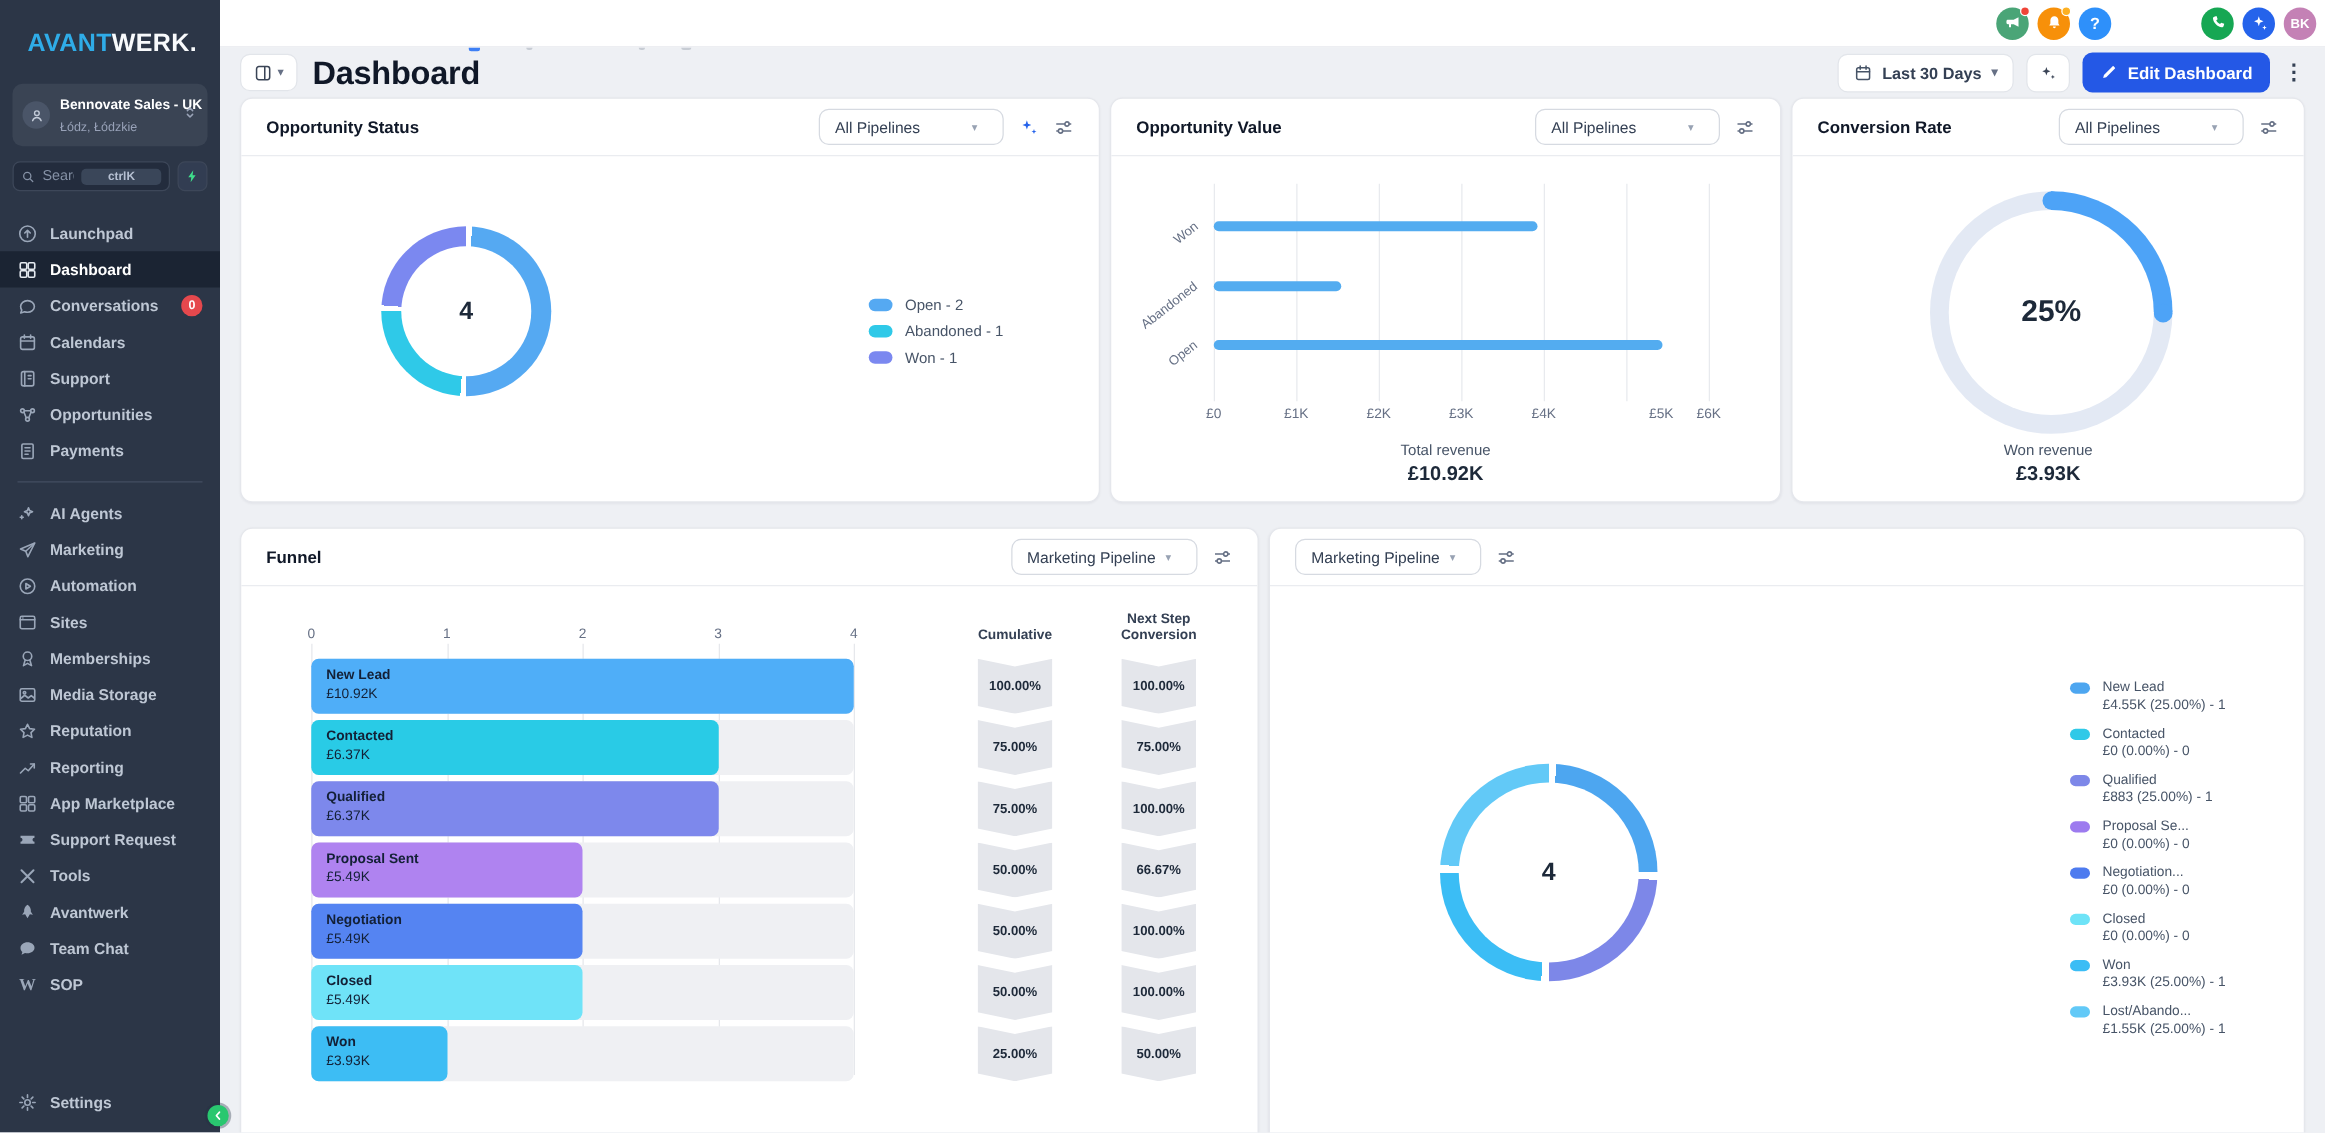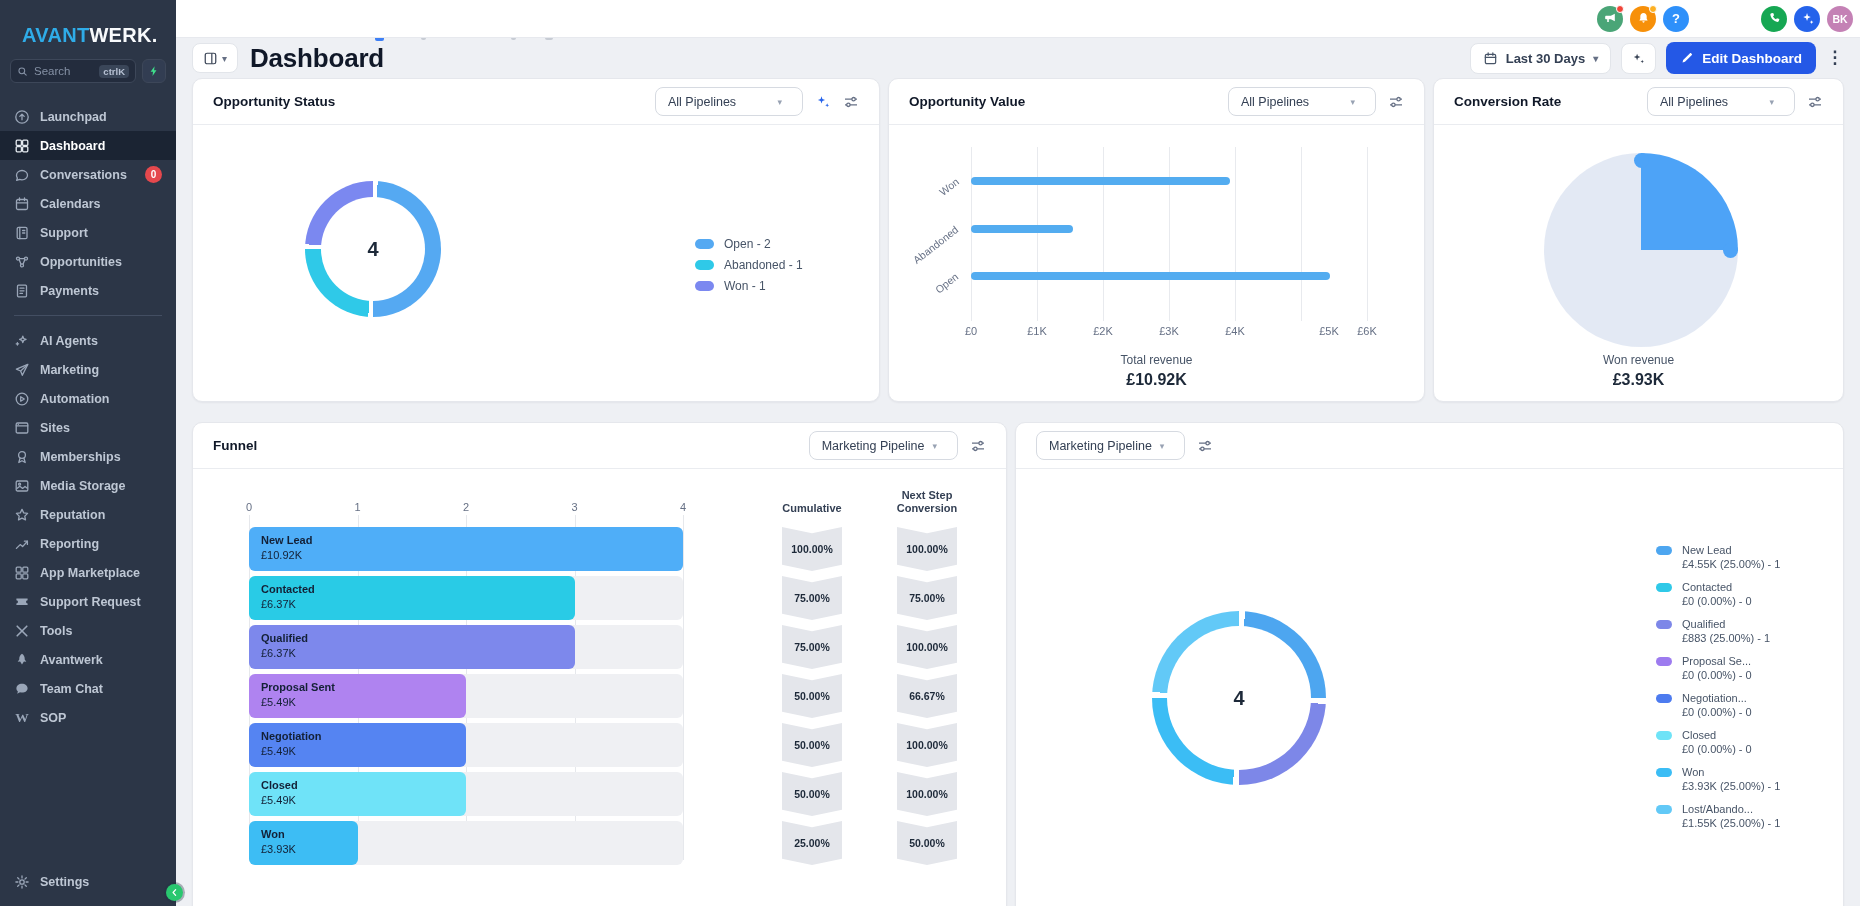--- a/index.html
+++ b/index.html
@@ -14,21 +14,21 @@
   .acc-avatar svg { width:13px; height:13px; }
   .acc-text { min-width:0; flex:1; }
   .acc-name { font-size:11px; font-weight:700; color:#fff; line-height:13px; white-space:nowrap; }
   .acc-loc { font-size:10px; color:#98A2B8; line-height:12px; white-space:nowrap; }
   .acc-chevrons { color:#9AA4B8; flex:none; }
   .search-row { margin:12px 10px 0; display:flex; gap:6px; }
   .search-box { flex:1; height:24px; background:#232C3D; border:1px solid #3D4759; border-radius:6px; display:flex; align-items:center; gap:6px; padding:0 6px; min-width:0; }
   .search-box svg { width:11px; height:11px; color:#8591A5; flex:none; }
   .search-input { background:transparent; border:none; outline:none; color:#C5CDD9; font-size:11.5px; width:100%; min-width:0; font-family:"Liberation Sans",sans-serif; }
   .search-input::placeholder { color:#8591A5; }
-  .kbd { background:#3A4659; border-radius:4px; color:#B6C0D2; font-size:9.5px; padding:1px 4px; font-weight:700; flex:none; }
+  .kbd { background:#3A4659; border-radius:4px; color:#B6C0D2; font-size:9.5px; padding:1px 21px; font-weight:700; flex:none; }
   .ai-btn { width:24px; height:24px; background:#323D52; border:1px solid #3D4759; border-radius:6px; color:#3FDE8C; display:flex; align-items:center; justify-content:center; flex:none; cursor:pointer; }
   .ai-btn svg { width:12px; height:12px; }
   .nav { margin-top:19px; flex:1; overflow:hidden; }
   .nav-item { height:29px; display:flex; align-items:center; gap:10px; padding:0 14px; color:#BEC7D4; font-size:12.5px; font-weight:600; cursor:pointer; white-space:nowrap; }
   .nav-item.active { background:#1B2433; color:#fff; }
   .nav-icon { width:16px; height:16px; flex:none; color:#9AA6B8; }
   .nav-item.active .nav-icon { color:#E5EAF0; }
   .nav-icon svg { width:16px; height:16px; display:block; }
   .w-glyph { font-family:"Liberation Serif",serif; font-size:13.5px; font-weight:700; line-height:16px; display:block; text-align:center; }
   .nav-badge { margin-left:auto; background:#E5484D; color:#fff; border-radius:999px; min-width:17px; height:17px; padding:0 4px; font-size:10px; font-weight:700; display:flex; align-items:center; justify-content:center; }
@@ -131,20 +131,37 @@
   .sleg-swatch { width:16px; height:9px; border-radius:4.5px; margin-top:3px; flex:none; }
   .sleg-name, .sleg-value { font-size:11px; color:#475467; line-height:14px; white-space:nowrap; }
 </style>
 </head>
 <body>
 
 <aside class="sidebar">
   <div class="logo">
     <span class="p1">AVANT</span><span class="p2">WERK.</span>
   </div>
+  <div class="account">
+    <span class="acc-avatar">
+      <svg viewBox="0 0 16 16" fill="none" stroke="currentColor" stroke-width="1.4" stroke-linecap="round">
+          <circle cx="8" cy="5.6" r="2.3"></circle>
+          <path d="M3.8 13c.7-2 2.3-3.2 4.2-3.2s3.5 1.2 4.2 3.2"></path>
+        </svg>
+    </span>
+    <span class="acc-text">
+      <span class="acc-name">Bennovate Sales - UK</span>
+      <span class="acc-loc">Łódz, Łódzkie</span>
+    </span>
+    <span class="acc-chevrons">
+      <svg viewBox="0 0 16 16" width="12" height="12" fill="none" stroke="currentColor" stroke-width="1.6" stroke-linecap="round" stroke-linejoin="round">
+          <path d="M5.2 6L8 3.2 10.8 6M5.2 10L8 12.8 10.8 10"></path>
+        </svg>
+    </span>
+  </div>
   <div class="search-row">
     <div class="search-box">
       <svg viewBox="0 0 16 16" fill="none" stroke="currentColor" stroke-width="1.5" stroke-linecap="round">
           <circle cx="7" cy="7" r="4.2"></circle>
           <path d="M10.3 10.3l3.1 3.1"></path>
         </svg>
       <input class="search-input" placeholder="Search" style="">
       <span class="kbd">ctrlK</span>
     </div>
     <div class="ai-btn">
@@ -541,20 +558,21 @@
                 <path d="M2 5.2h12M2 10.8h12"></path>
                 <circle cx="10.6" cy="5.2" r="1.7" fill="#fff"></circle>
                 <circle cx="5.4" cy="10.8" r="1.7" fill="#fff"></circle>
               </svg>
           </span>
         </div>
         <div class="card-body">
           <div class="donut" id="donut-cr" style="background: conic-gradient(rgb(77, 163, 247) 0deg, rgb(77, 163, 247) 90deg, rgb(227, 233, 244) 90deg, rgb(227, 233, 244) 360deg);">
             <div class="cap" id="cap-top" style="background: rgb(77, 163, 247); left: 89.5px; top: 0px;"></div>
             <div class="cap" id="cap-right" style="background: rgb(77, 163, 247); left: 179px; top: 89.5px;"></div>
+            <div class="donut-hole">25%</div>
           </div>
           <div class="chart-footer-label" style="top:228px">Won revenue</div>
           <div class="chart-footer-value" style="top:246px">£3.93K</div>
         </div>
       </div>
     </div>
 
     <div class="row2">
 
       <div class="card" id="card-funnel">

